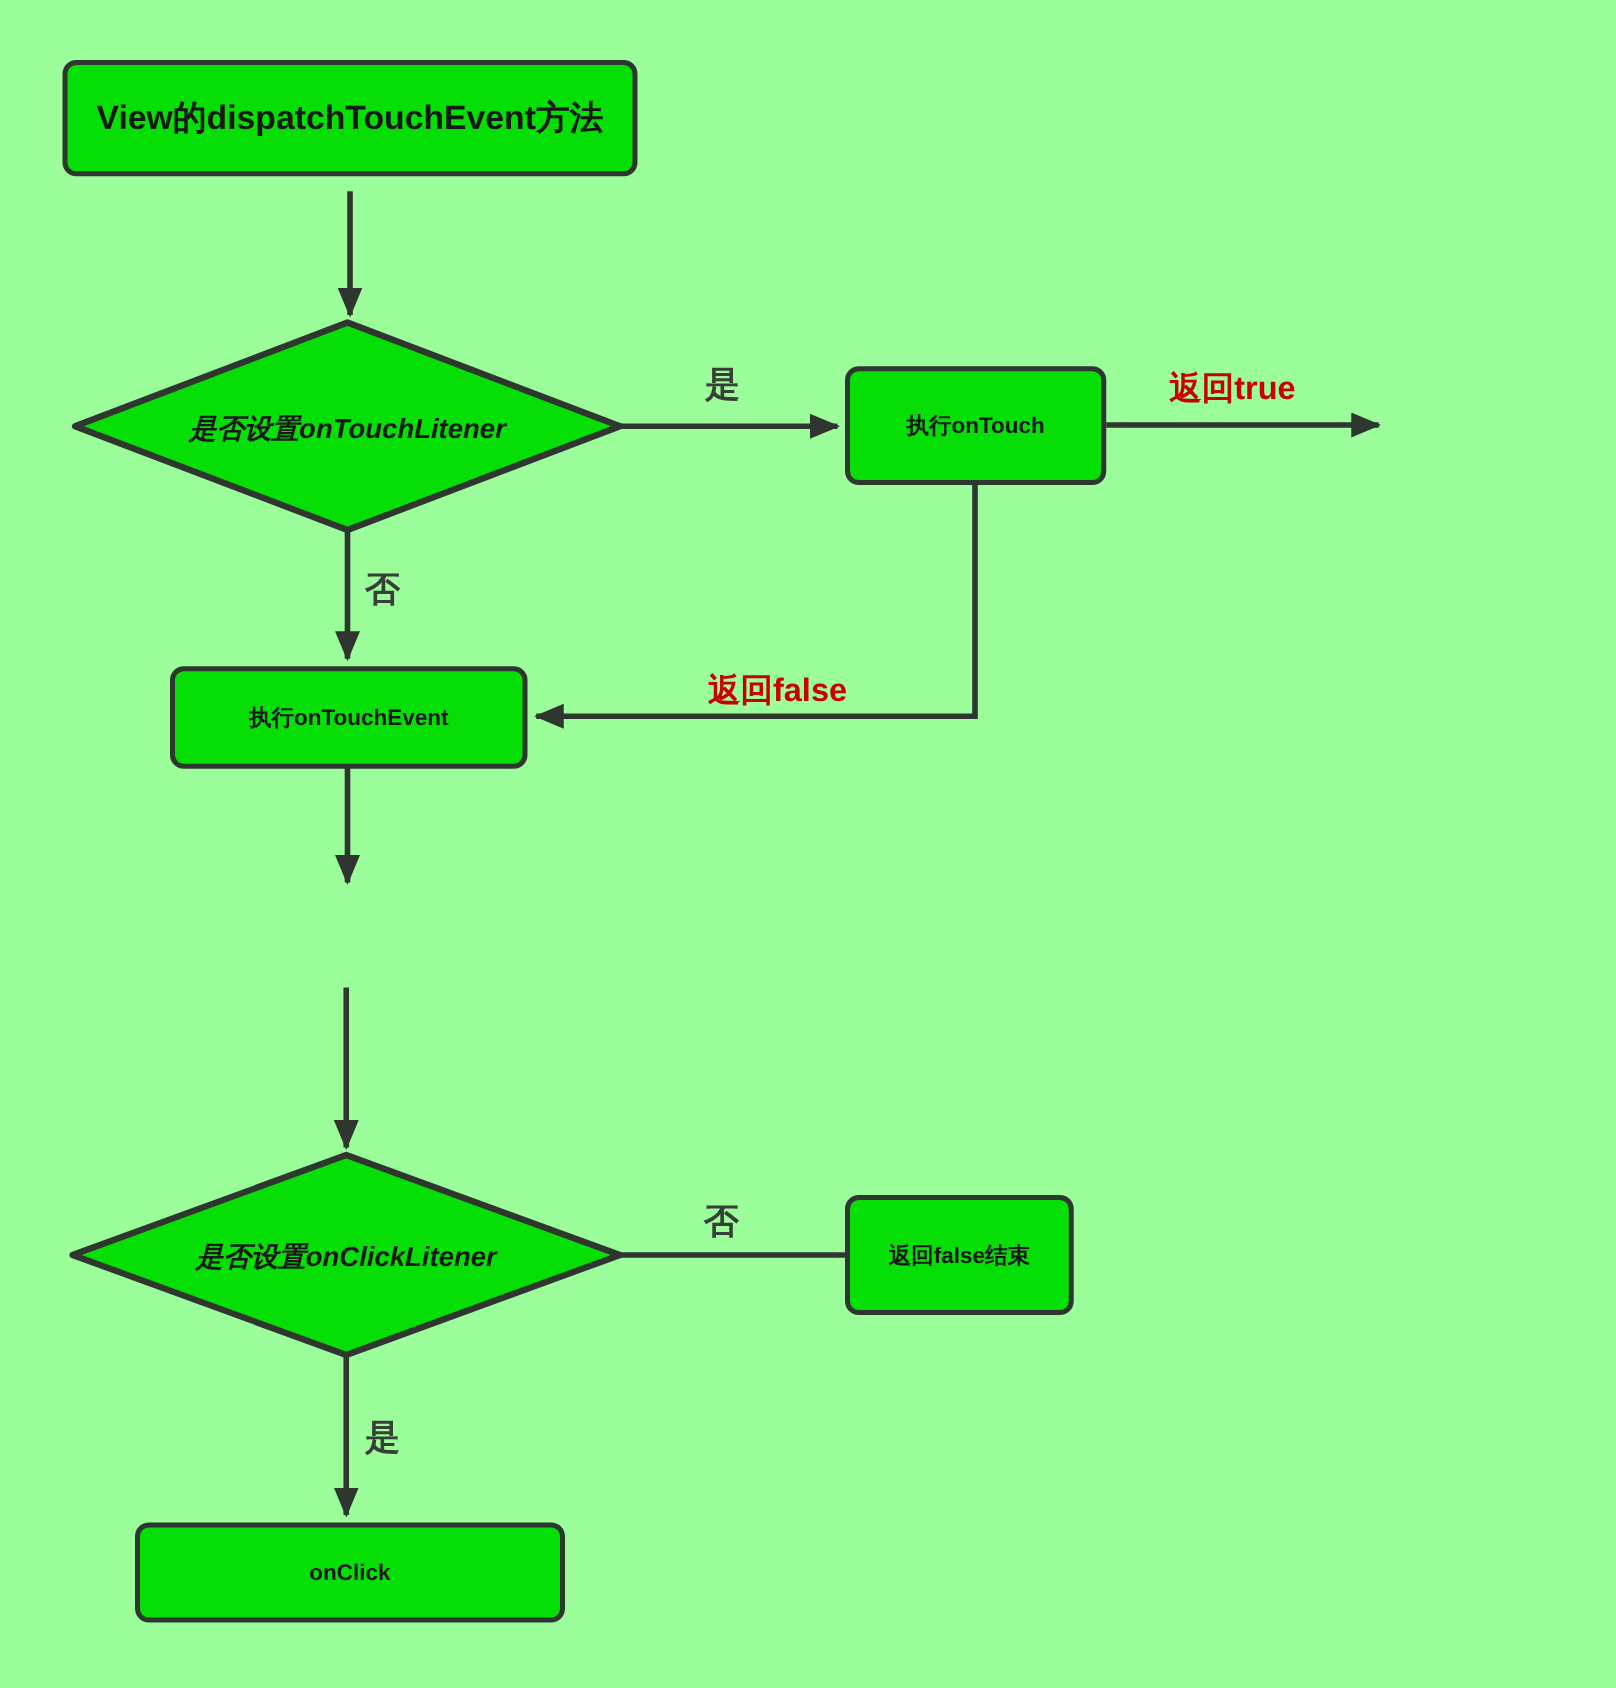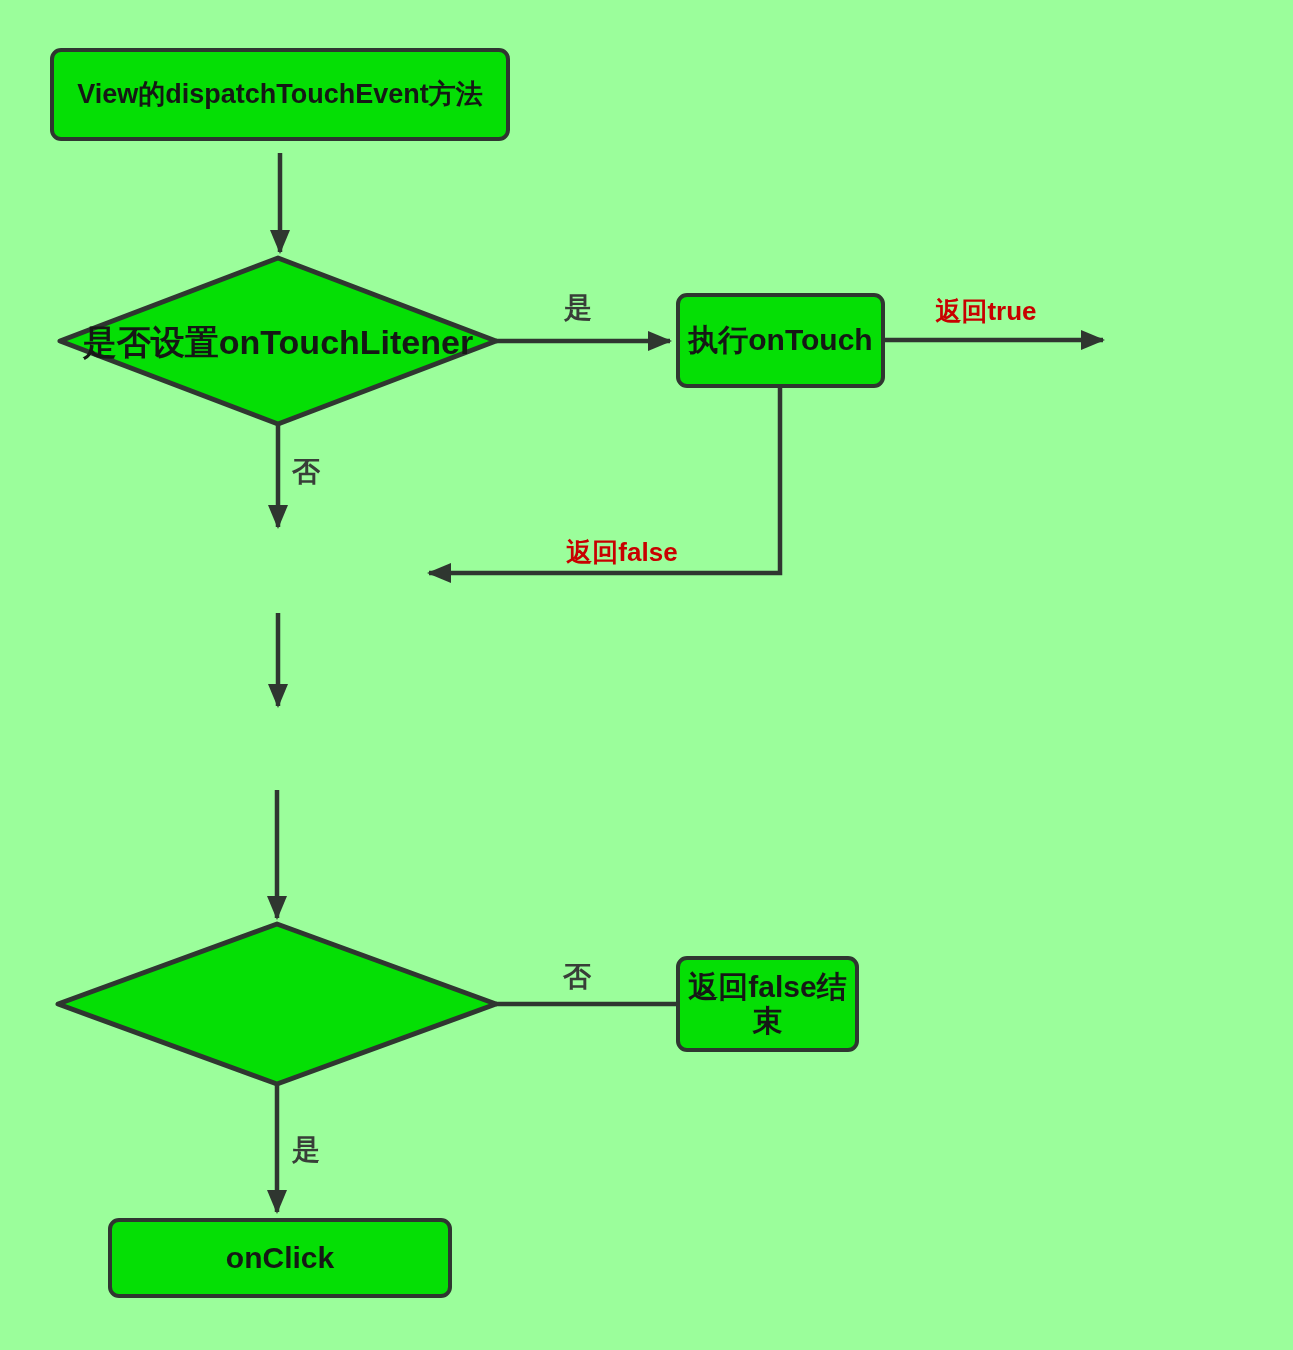--- a/index.html
+++ b/index.html
@@ -25,33 +25,34 @@
     position:absolute;
     box-sizing:border-box;
     background:#05DF05;
     border:4px solid #2F3630;
     border-radius:11px;
     display:flex;
     align-items:center;
     justify-content:center;
     text-align:center;
     font-weight:bold;
-    font-size:30px;
+    font-size:18px;
     color:#151815;
     line-height:1.15;
   }
   .node.start{ font-size:27px; }
   .diamond-text{
     position:absolute;
     transform:translate(-50%,-50%);
     font-weight:bold;
-    font-size:34px;
+    font-size:22px;
     color:#151815;
     white-space:nowrap;
     text-align:left;
+    font-style:italic;
   }
   .edge-label{
     position:absolute;
     transform:translate(-50%,-50%);
     font-weight:bold;
     font-size:28px;
     color:#383E38;
     white-space:nowrap;
   }
   .edge-label.return{
@@ -83,28 +84,30 @@
     <line x1="277" y1="790" x2="277" y2="918" stroke="#2F3630" stroke-width="4.5" marker-end="url(#arrow)"></line>
     <line x1="496" y1="1004" x2="707" y2="1004" stroke="#2F3630" stroke-width="4.5" marker-end="url(#arrow)"></line>
     <line x1="277" y1="1084" x2="277" y2="1212" stroke="#2F3630" stroke-width="4.5" marker-end="url(#arrow)"></line>
   </svg>
 
   <div class="node start" style="left:50px;top:48px;width:460px;height:93px;">View的dispatchTouchEvent方法</div>
 
   <div class="node" style="left:676px;top:293px;width:209px;height:95px;">执行onTouch</div>
 
 
+  <div class="node" style="left:136px;top:533px;width:286px;height:82px;">执行onTouchEvent</div>
 
 
   <div class="node" style="left:676px;top:956px;width:183px;height:96px;">返回false结束</div>
 
   <div class="node" style="left:108px;top:1218px;width:344px;height:80px;">onClick</div>
 
   <div class="diamond-text" style="left:278px;top:343px;">是否设置onTouchLitener</div>
 
+  <div class="diamond-text" style="left:277px;top:1006px;">是否设置onClickLitener</div>
 
   <div class="edge-label" style="left:578px;top:308px;">是</div>
 
   <div class="edge-label return" style="left:986px;top:311px;">返回true</div>
 
   <div class="edge-label" style="left:306px;top:472px;">否</div>
 
   <div class="edge-label return" style="left:622px;top:552px;">返回false</div>
 
   <div class="edge-label" style="left:577px;top:977px;">否</div>

